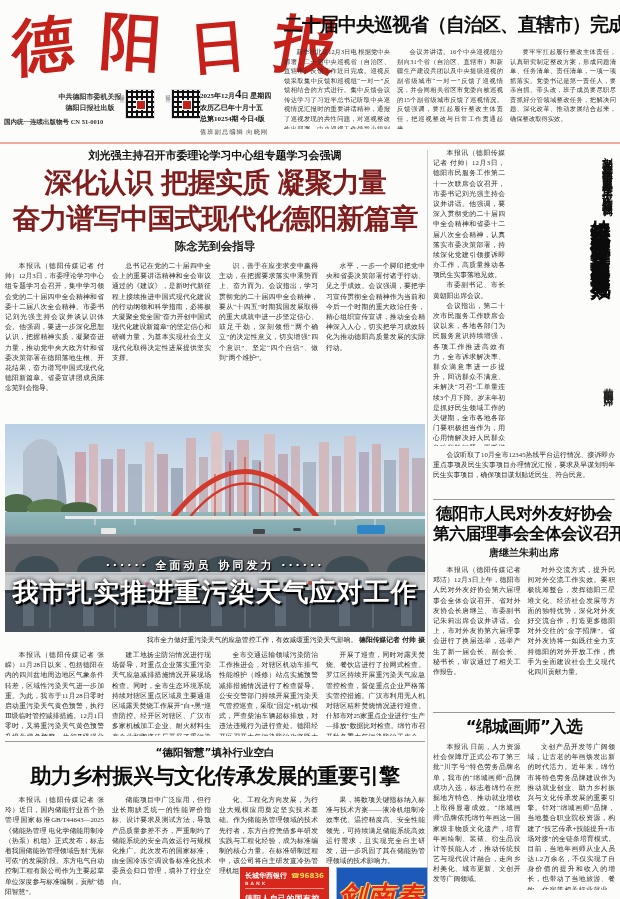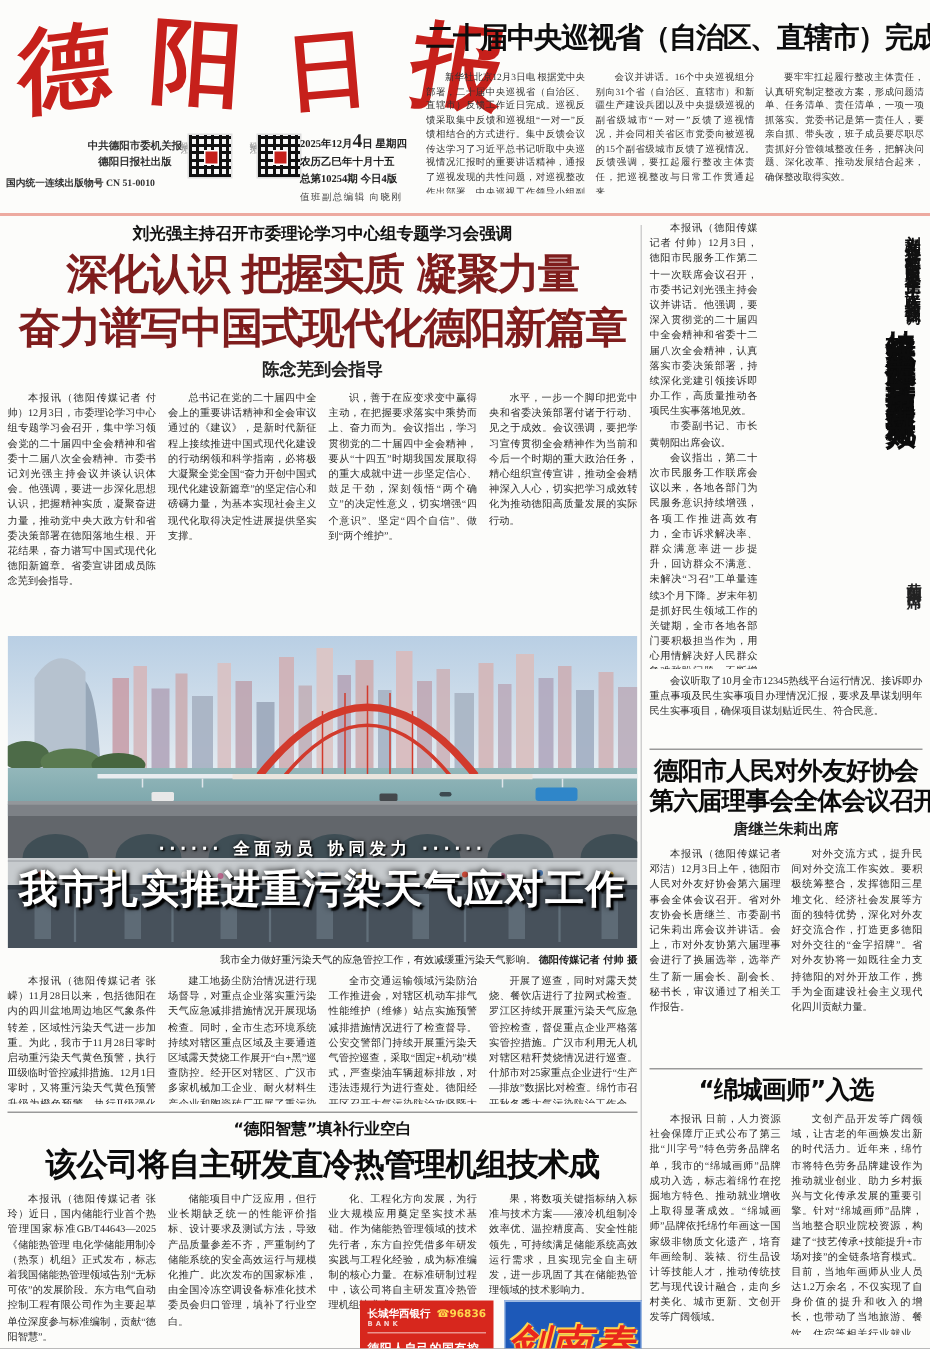--- a/index.html
+++ b/index.html
@@ -335,21 +335,21 @@
     <div class="body-cols photo-body">
       <div class="col">本报讯（德阳传媒记者 张嵘）11月28日以来，包括德阳在内的四川盆地周边地区气象条件转差，区域性污染天气进一步加重。为此，我市于11月28日零时启动重污染天气黄色预警，执行Ⅲ级临时管控减排措施。12月1日零时，又将重污染天气黄色预警升级为橙色预警，执行Ⅱ级强化污染减排措施。全市各地、各部门迅速落实，按照《德阳市重污染天气应急预案（2024年修订）》有关要求，积极应对。</div>
       <div class="col">建工地扬尘防治情况进行现场督导，对重点企业落实重污染天气应急减排措施情况开展现场检查。同时，全市生态环境系统持续对辖区重点区域及主要通道区域露天焚烧工作展开“白+黑”巡查防控。经开区对辖区、广汉市多家机械加工企业、耐火材料生产企业和陶瓷砖厂开展了重污染天气橙色预警减排措施落实情况督导，督促企业落实生态环境保护主体责任。</div>
       <div class="col">全市交通运输领域污染防治工作推进会，对辖区机动车排气性能维护（维修）站点实施预警减排措施情况进行了检查督导。公安交警部门持续开展重污染天气管控巡查，采取“固定+机动”模式，严查柴油车辆超标排放，对违法违规行为进行查处。德阳经开区召开大气污染防治攻坚暨大气污染防治工作推进会，对辖区重点企业及重点工地进行了现场检查。</div>
       <div class="col">开展了巡查，同时对露天焚烧、餐饮店进行了拉网式检查。罗江区持续开展重污染天气应急管控检查，督促重点企业严格落实管控措施。广汉市利用无人机对辖区秸秆焚烧情况进行巡查。什邡市对25家重点企业进行“生产—排放”数据比对检查。绵竹市召开秋冬季大气污染防治工作会，对重点企业污染减排措施落实情况进行了检查。</div>
     </div>
 
     <hr class="hr">
 
     <div class="kicker energy-kicker">“德阳智慧”填补行业空白</div>
-    <div class="energy-h">该公司将自主研发直冷热管理机组技术成</div>
+    <div class="energy-h">助力乡村振兴与文化传承发展的重要引擎</div>
     <div class="energy-wrap">
       <div class="body-cols">
         <div class="col">本报讯（德阳传媒记者 张玲）近日，国内储能行业首个热管理国家标准GB/T44643—2025《储能热管理 电化学储能用制冷（热泵）机组》正式发布，标志着我国储能热管理领域告别“无标可依”的发展阶段。东方电气自动控制工程有限公司作为主要起草单位深度参与标准编制，贡献“德阳智慧”。</div>
         <div class="col">储能项目中广泛应用，但行业长期缺乏统一的性能评价指标、设计要求及测试方法，导致产品质量参差不齐，严重制约了储能系统的安全高效运行与规模化推广。此次发布的国家标准，由全国冷冻空调设备标准化技术委员会归口管理，填补了行业空白。</div>
         <div class="col">化、工程化方向发展，为行业大规模应用奠定坚实技术基础。作为储能热管理领域的技术先行者，东方自控凭借多年研发实践与工程化经验，成为标准编制的核心力量。在标准研制过程中，该公司将自主研发直冷热管理机组技术成</div>
         <div class="col">果，将数项关键指标纳入标准与技术方案——液冷机组制冷效率优、温控精度高、安全性能领先，可持续满足储能系统高效运行需求，且实现完全自主研发，进一步巩固了其在储能热管理领域的技术影响力。</div>
       </div>
 
       <div class="ad-bank">
         <div class="row1">

